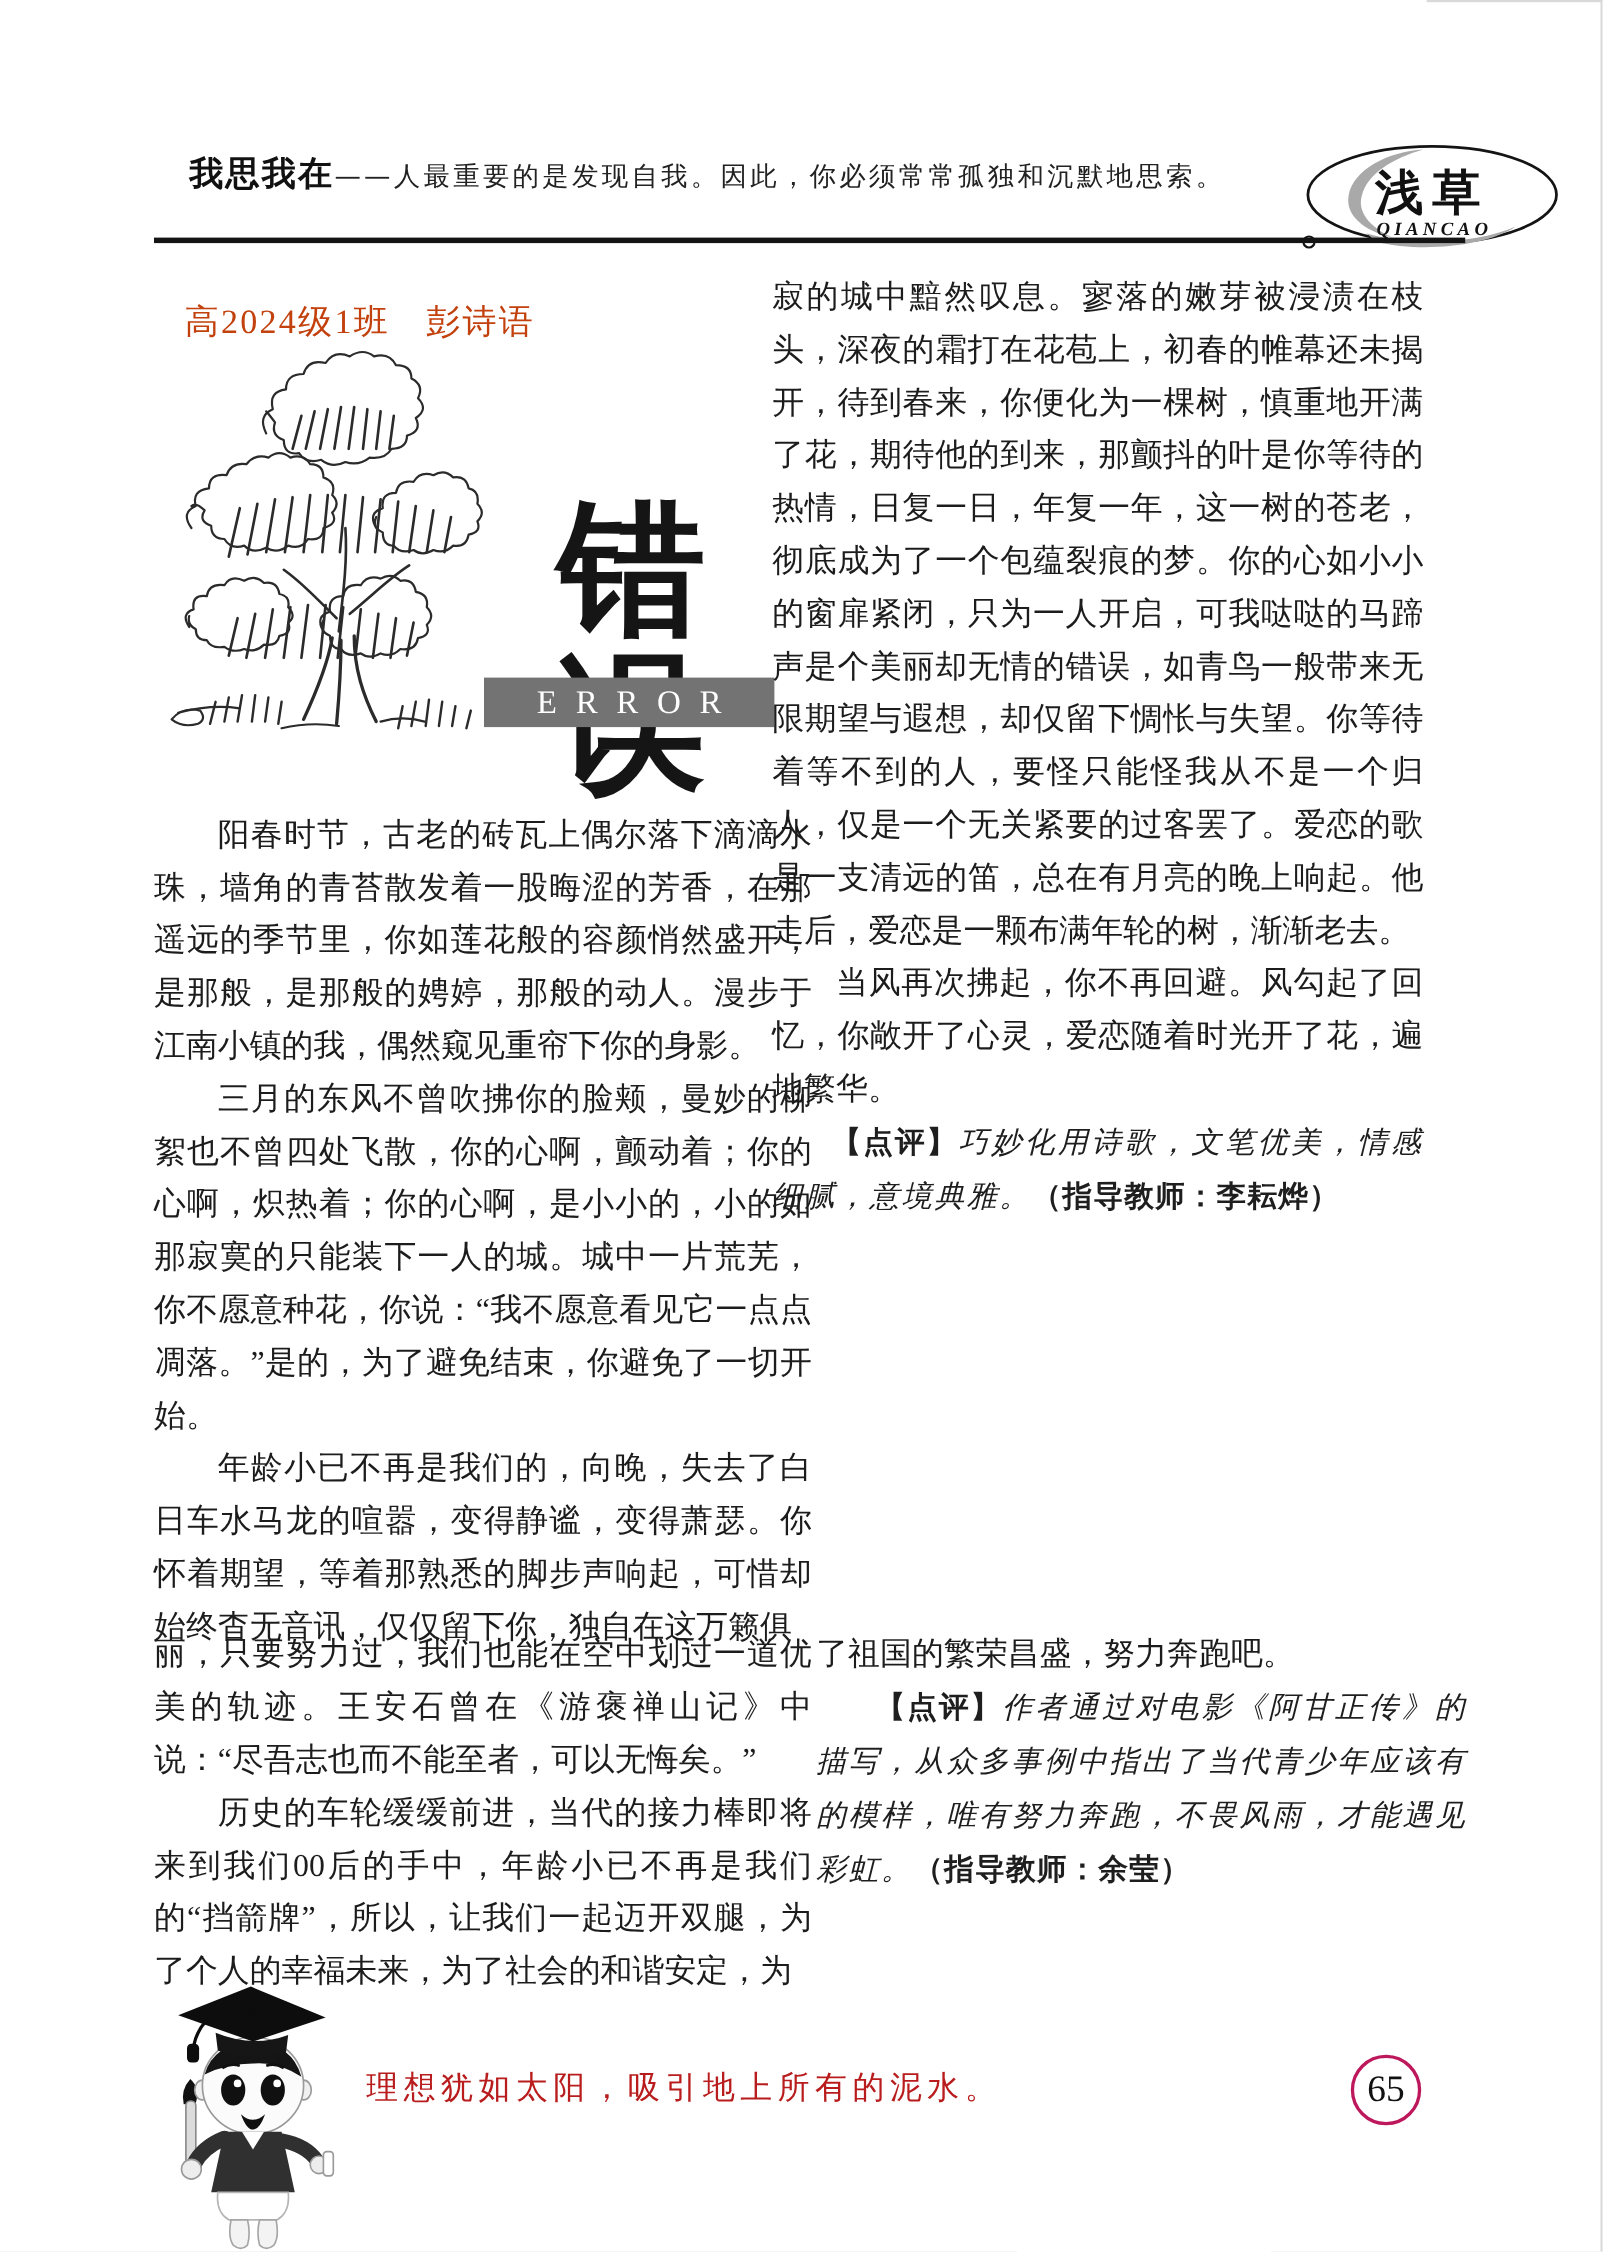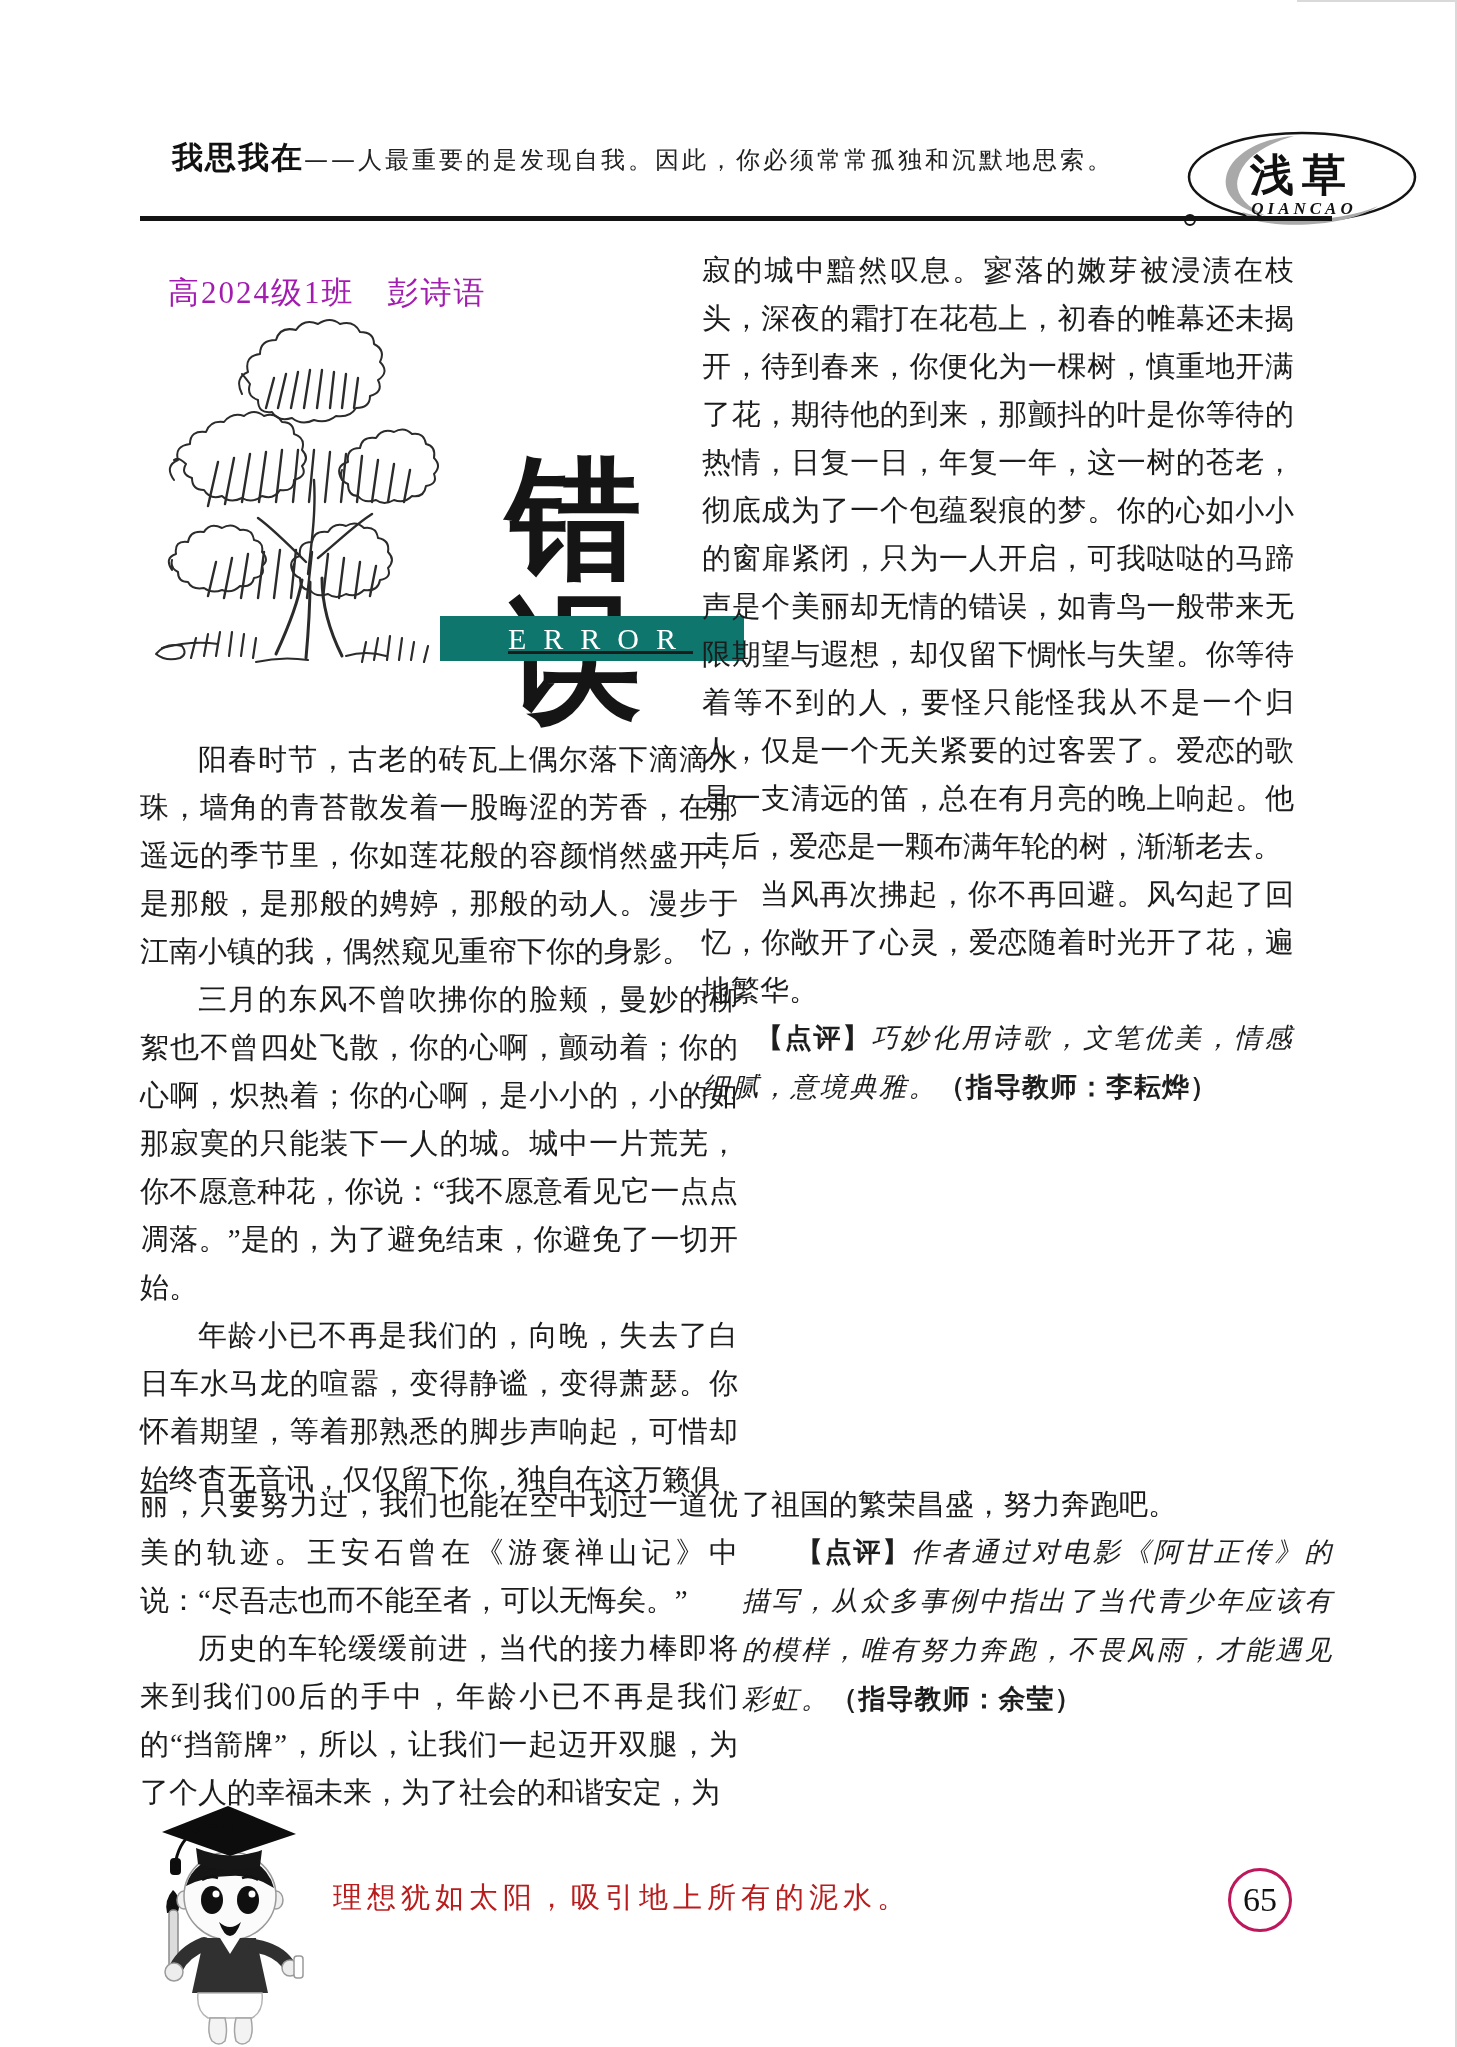--- a/index.html
+++ b/index.html
@@ -25,33 +25,33 @@
     font-size:24px;letter-spacing:3px;color:#222;
   }
   .header-rule{
     position:absolute;left:140px;top:216px;width:1192px;height:5px;
     background:#141414;
   }
   .logo{position:absolute;left:1182px;top:120px;}
   
   .author{
     position:absolute;left:168px;top:272px;
-    font-size:31px;letter-spacing:2px;color:#a21caf;
+    font-size:31px;letter-spacing:2px;color:#c2410c;
   }
   .tree{position:absolute;left:136px;top:312px;}
   .title-cn{
     position:absolute;left:440px;top:448px;width:270px;
     text-align:center;line-height:1.05;
     font-family:"Liberation Sans","DejaVu Sans",sans-serif;
     font-weight:900;font-size:134px;letter-spacing:2px;color:#151515;
   }
   .title-banner{
-    position:absolute;left:440px;top:616px;width:304px;height:45px;
-    background:#0f766e;
-    display:flex;align-items:center;justify-content:center;text-decoration:underline;
+    position:absolute;left:440px;top:616px;width:264px;height:45px;
+    background:#737373;
+    display:flex;align-items:center;justify-content:center;
   }
   .title-banner span{
     font-family:"Liberation Serif","DejaVu Serif",serif;
     color:#ffffff;font-size:30px;letter-spacing:17px;text-indent:17px;
   }
   
   .col{position:absolute;font-size:29px;line-height:48px;text-align:justify;}
   .col p{margin:0;text-indent:2em;}
   .col p.noindent{text-indent:0;}
   .col-left-top{left:140px;top:735px;width:598px;}

